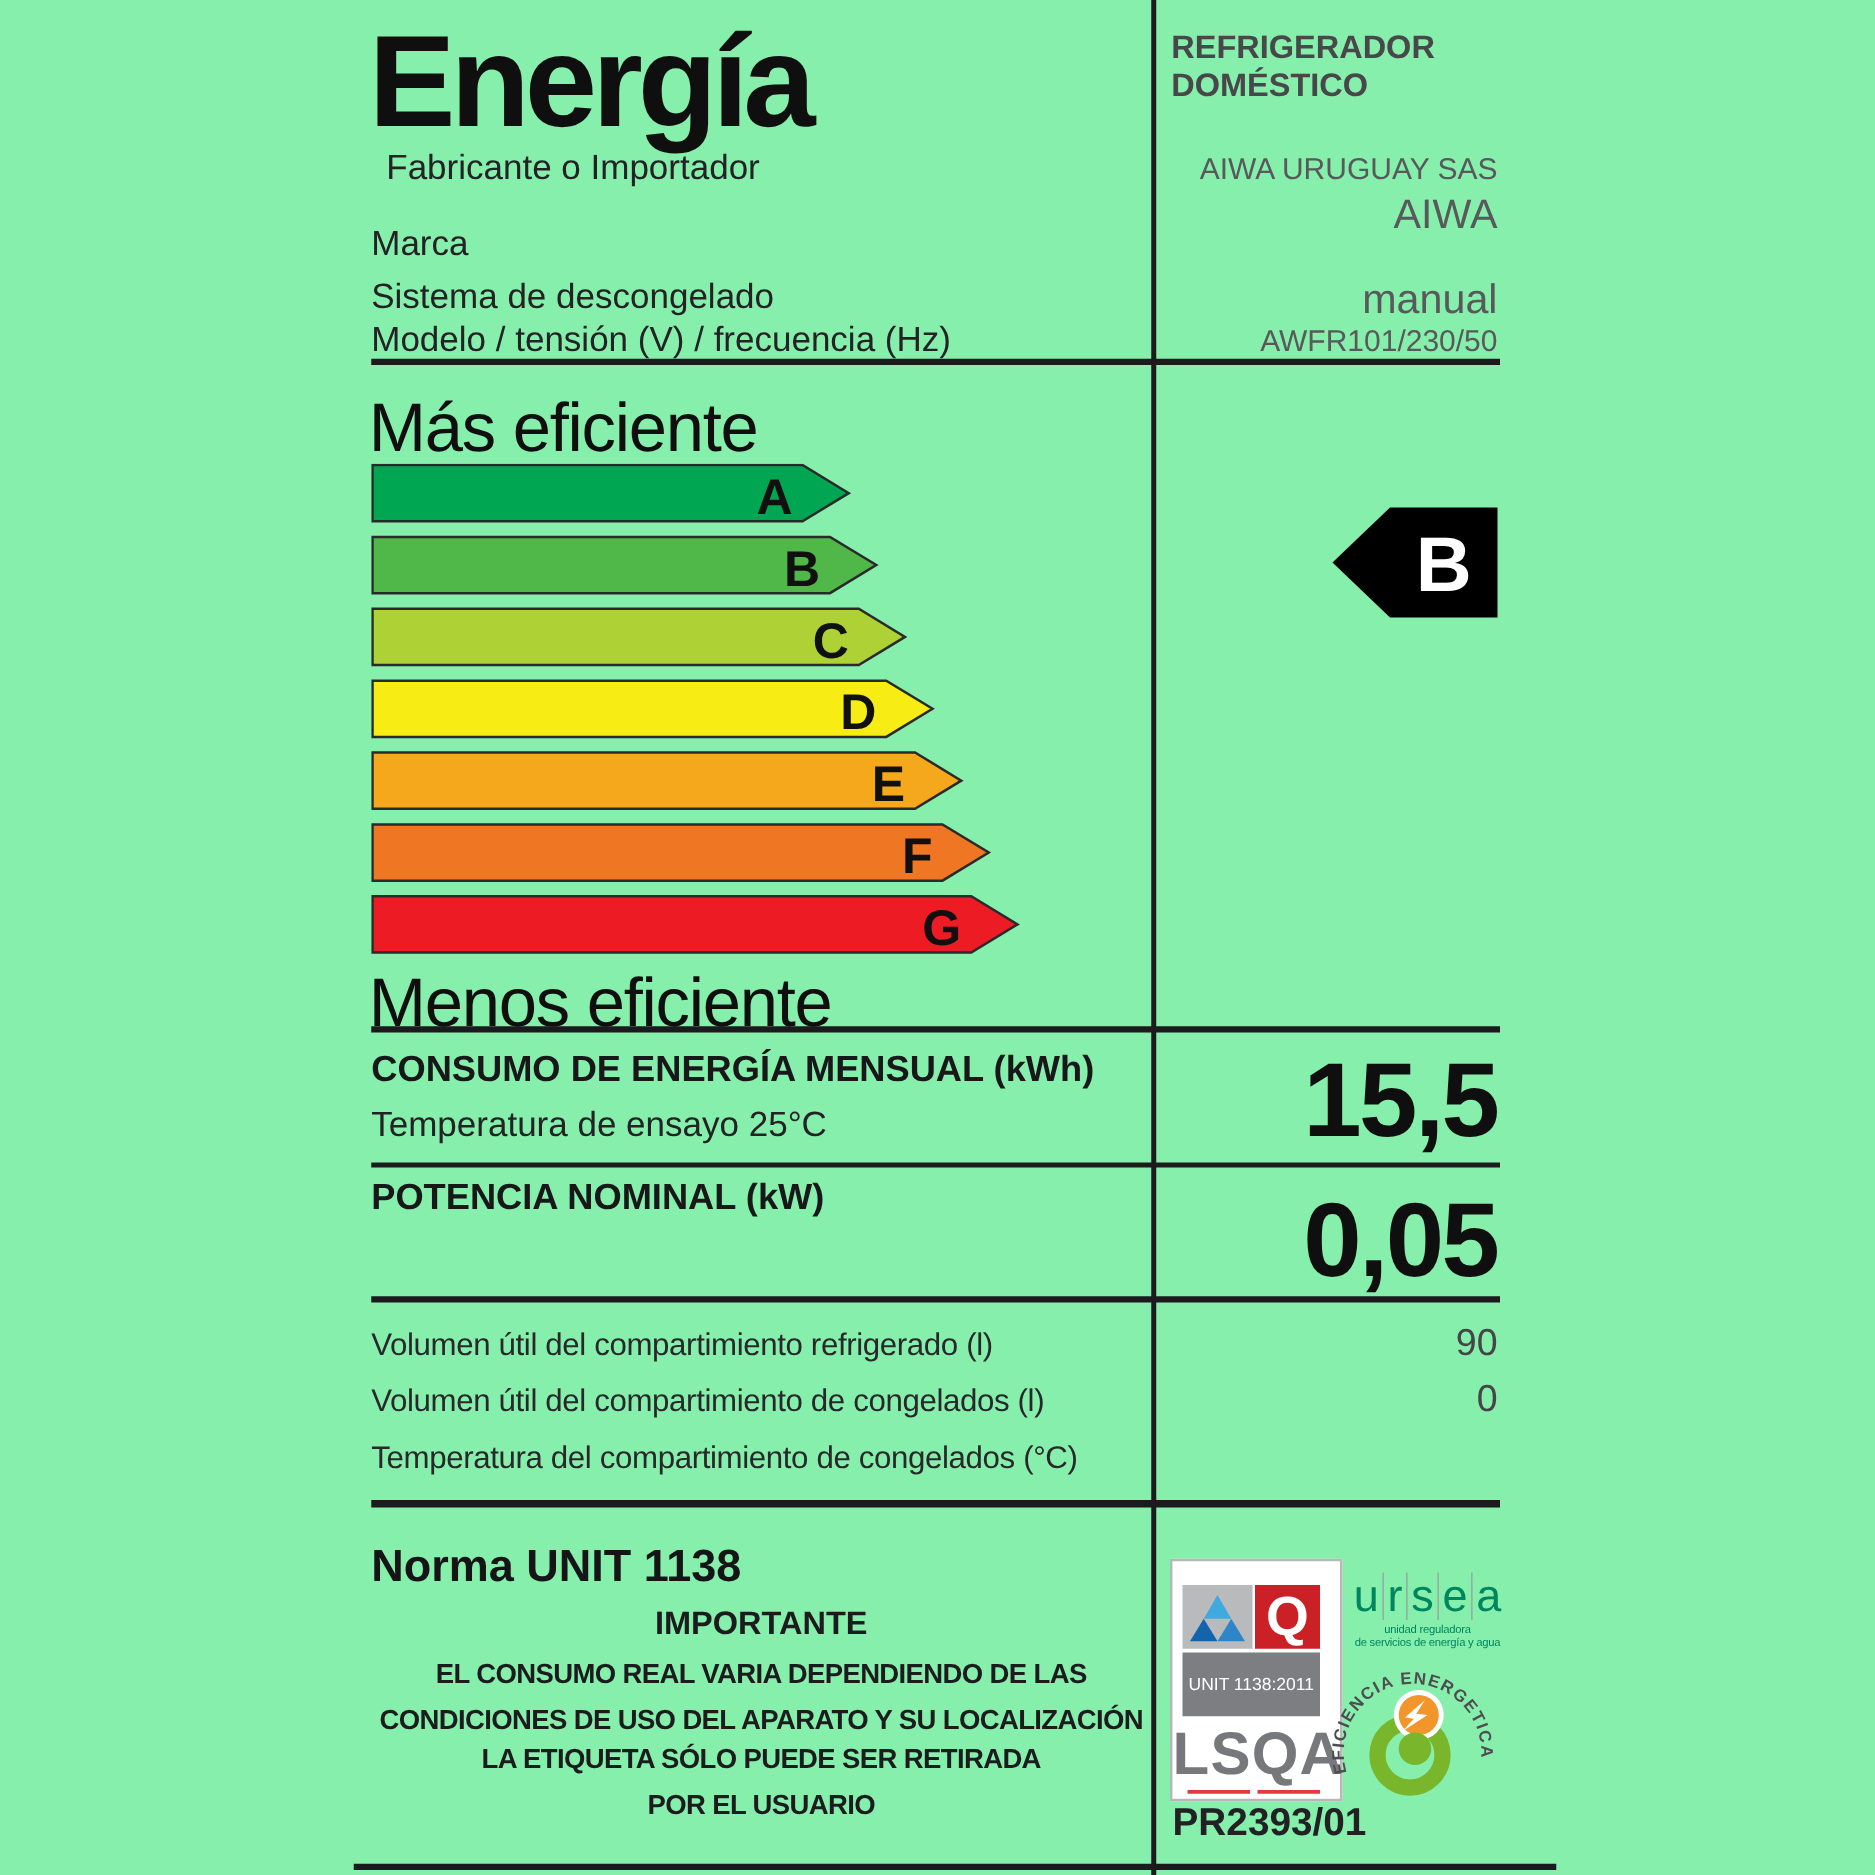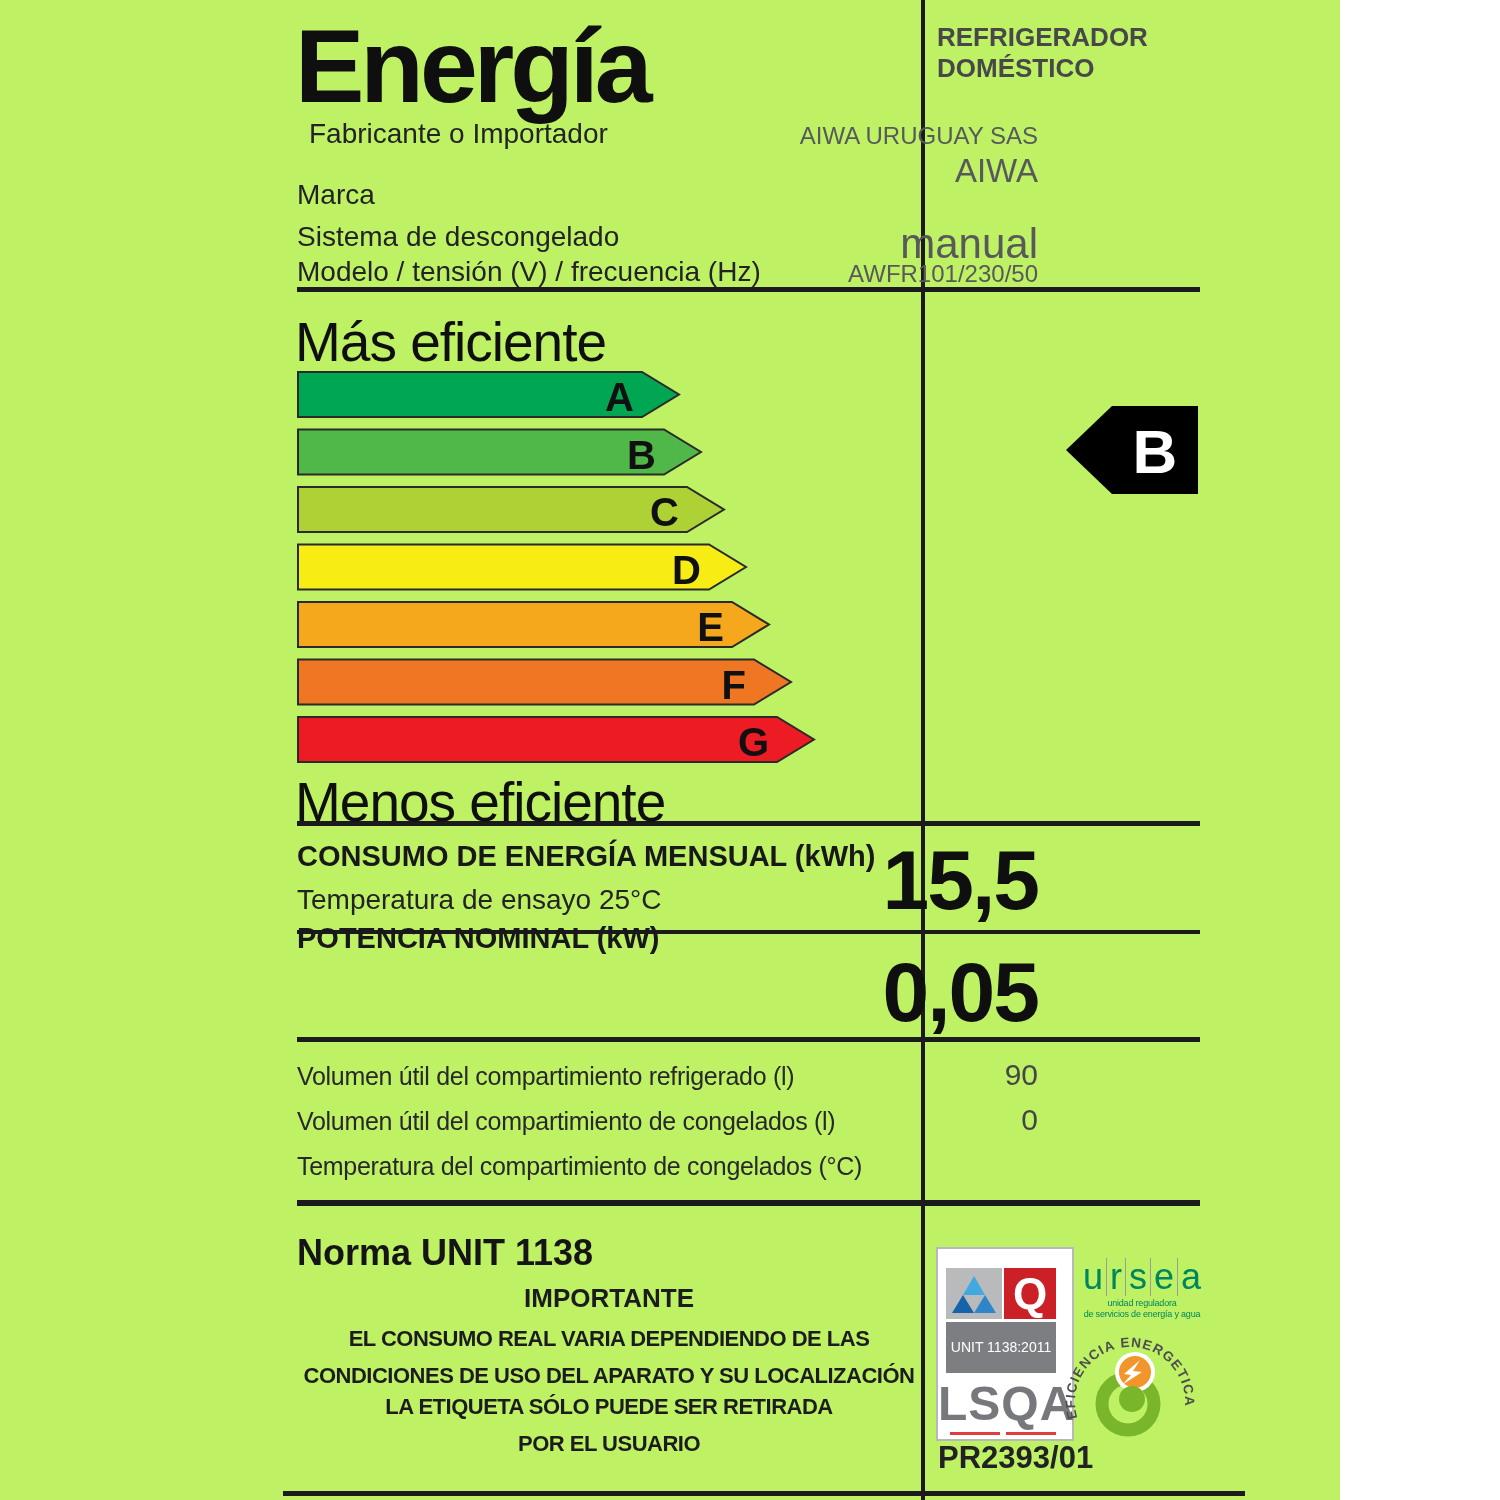--- a/index.html
+++ b/index.html
@@ -1,17 +1,17 @@
 <!DOCTYPE html>
 <html><head>
 <meta charset="utf-8">
 <style>
   html,body{margin:0;padding:0;background:#fff;}
   .canvas{
-    position:relative;width:1340px;height:1500px;background:#bef264;
+    position:relative;width:1500px;height:1500px;background:#86efac;
     font-family:"Liberation Sans", sans-serif;color:#232325;overflow:hidden;
   }
   .abs{position:absolute;white-space:nowrap;}
   .rule{position:absolute;background:#1b1b1d;}
   .title{font-size:104px;font-weight:bold;letter-spacing:-4px;color:#0f0f10;line-height:1;}
   .lbl{font-size:28px;color:#232325;}
   .lbl-sm{font-size:25px;letter-spacing:-0.3px;color:#28282a;}
   .lbl-b{font-size:29px;font-weight:bold;color:#18181a;}
   .eff-head{font-size:55px;font-weight:normal;letter-spacing:-1px;color:#0f0f10;}
   .gray{color:#58595b;}
@@ -61,21 +61,21 @@
   <div class="abs lbl" style="left:297px;top:155px;margin-top:24px;">Marca</div>
   <div class="abs lbl" style="left:297px;top:221px;">Sistema de descongelado</div>
   <div class="abs lbl" style="left:297px;top:256px;">Modelo / tensión (V) / frecuencia (Hz)</div>
 
   <div class="abs" style="left:937px;top:22px;font-size:26px;font-weight:bold;line-height:31px;color:#48484a;">
     <div>REFRIGERADOR</div>
     <div>DOMÉSTICO</div>
   </div>
   <div class="abs gray rcol-r" style="right:302px;top:122px;font-size:24px;">AIWA URUGUAY SAS</div>
   <div class="abs gray rcol-r" style="right:302px;top:152px;font-size:33px;">AIWA</div>
-  <div class="abs gray rcol-r" style="right:302px;top:220px;font-size:42px;">manual</div>
+  <div class="abs gray rcol-r" style="right:302px;top:220px;font-size:33px;">manual</div>
   <div class="abs gray rcol-r" style="right:302px;top:260px;font-size:24px;">AWFR101/230/50</div>
 
   <div class="abs eff-head" style="left:295px;top:310px;">Más eficiente</div>
   <svg id="ladder" class="abs" style="left:297px;top:371px;" width="522" height="405">
       <polygon points="1,1 345,1 382,23.5 345,46 1,46" fill="#00a651" stroke="#2a2a2a" stroke-width="2"></polygon>
       <text x="337" y="40" text-anchor="end" class="bar-letter">A</text>
       <polygon points="1,58.5 367,58.5 404,81 367,103.5 1,103.5" fill="#50b848" stroke="#2a2a2a" stroke-width="2"></polygon>
       <text x="359" y="97.5" text-anchor="end" class="bar-letter">B</text>
       <polygon points="1,116 390,116 427,138.5 390,161 1,161" fill="#aed136" stroke="#2a2a2a" stroke-width="2"></polygon>
       <text x="382" y="155" text-anchor="end" class="bar-letter">C</text>
@@ -92,21 +92,21 @@
 
   <svg class="abs" style="left:1064px;top:400px;" width="136" height="100">
     <polygon id="rating-poly" points="2,50 48,6 134,6 134,94 48,94" fill="#000000"></polygon>
     <text id="rating-letter" class="rating-text" x="91" y="73" text-anchor="middle" fill="#ffffff">B</text>
   </svg>
 
   <div class="abs lbl-b" style="left:297px;top:840px;">CONSUMO DE ENERGÍA MENSUAL (kWh)</div>
   <div class="abs lbl" style="left:297px;top:884px;">Temperatura de ensayo 25°C</div>
   <div class="abs bigval rcol-r" style="right:302px;top:832px;">15,5</div>
 
-  <div class="abs lbl-b" style="left:297px;top:922px;">POTENCIA NOMINAL (kW)</div>
+  <div class="abs lbl-b" style="left:297px;top:942px;">POTENCIA NOMINAL (kW)</div>
   <div class="abs bigval rcol-r" style="right:302px;top:944px;">0,05</div>
 
   <div class="abs lbl-sm" style="left:297px;top:1062px;">Volumen útil del compartimiento refrigerado (l)</div>
   <div class="abs midval rcol-r" style="right:302px;top:1058px;">90</div>
   <div class="abs lbl-sm" style="left:297px;top:1107px;">Volumen útil del compartimiento de congelados (l)</div>
   <div class="abs midval rcol-r" style="right:302px;top:1103px;">0</div>
   <div class="abs lbl-sm" style="left:297px;top:1152px;">Temperatura del compartimiento de congelados (°C)</div>
   <div class="abs midval rcol-r" style="right:302px;top:1148px;"></div>
 
   <div class="abs norm" style="left:297px;top:1232px;">Norma UNIT 1138</div>

